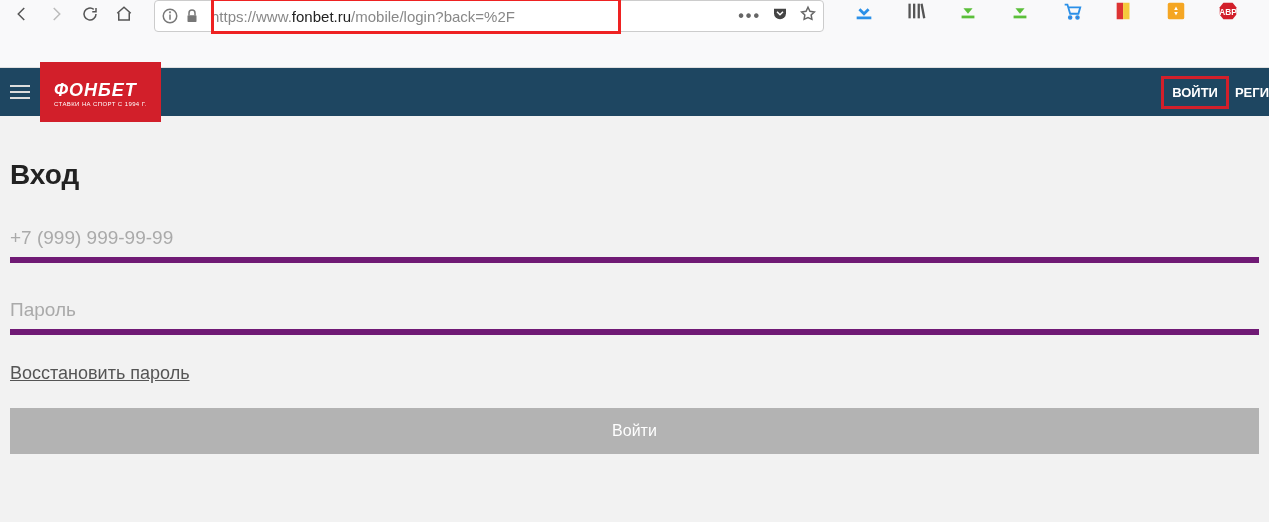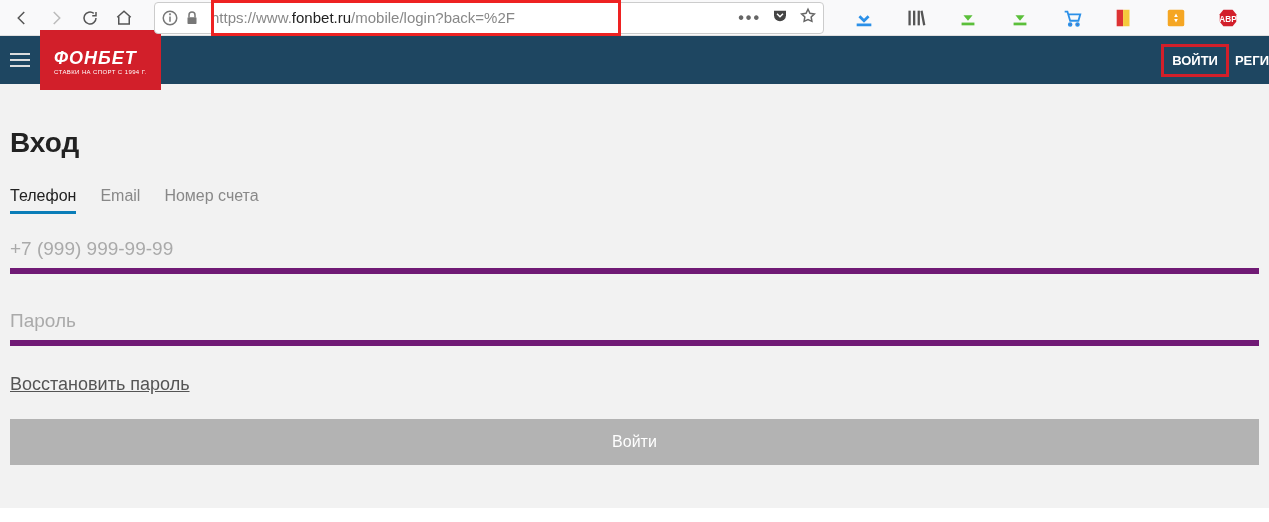--- a/index.html
+++ b/index.html
@@ -1,19 +1,19 @@
 <!DOCTYPE html>
 <html><head>
 <meta charset="utf-8">
 <style>
   * { box-sizing: border-box; margin: 0; padding: 0; }
   body { font-family: Arial, Helvetica, sans-serif; background: #fff; width: 1269px; height: 522px; overflow: hidden; }
 
   
-  .chrome-bar { height: 36px; background: #f9f9fa; border-bottom: 1px solid #e0e0e0; display: flex; align-items: center; padding: 0 8px; gap: 6px; }
+  .chrome-bar { height: 68px; background: #f9f9fa; border-bottom: 1px solid #e0e0e0; display: flex; align-items: flex-start; padding: 0 8px; gap: 6px; }
   .nav-btn { width: 28px; height: 28px; display: flex; align-items: center; justify-content: center; color: #555; }
   .nav-btn.disabled { color: #bbb; }
   .nav-btn svg { width: 18px; height: 18px; }
   .url-bar-wrap { flex: 0 0 670px; height: 32px; background: #fff; border: 1px solid #ccc; border-radius: 4px; display: flex; align-items: center; padding: 0 6px; margin-left: 10px; position: relative; }
   .url-bar-wrap .info-icon, .url-bar-wrap .lock-icon { width: 18px; height: 18px; display: flex; align-items: center; justify-content: center; color: #777; }
   .lock-icon { color: #48b54a; margin-left: 4px; }
   .url-highlight { position: absolute; left: 56px; top: -3px; width: 410px; height: 36px; border: 3px solid #e22; pointer-events: none; }
   .url-text { margin-left: 10px; color: #888; font-size: 15px; white-space: nowrap; }
   .url-text .domain { color: #222; }
   .url-right { margin-left: auto; display: flex; align-items: center; gap: 10px; color: #666; }
@@ -172,25 +172,20 @@
   </div>
   <div class="header-right">
     <a class="login-link">ВОЙТИ</a>
     <a class="reg-link">РЕГИ</a>
   </div>
 </div>
 
 <div class="page">
   <h1 class="page-title">Вход</h1>
 
-  <div class="tabs">
-    <div class="tab active">Телефон</div>
-    <div class="tab">Email</div>
-    <div class="tab">Номер счета</div>
-  </div>
 
   <input class="field" type="text" placeholder="+7 (999) 999-99-99" style="">
   <input class="field" type="password" placeholder="Пароль" style="">
 
   <a class="recover">Восстановить пароль</a>
 
   <button class="submit-btn">Войти</button>
 </div>
 
 </body></html>

